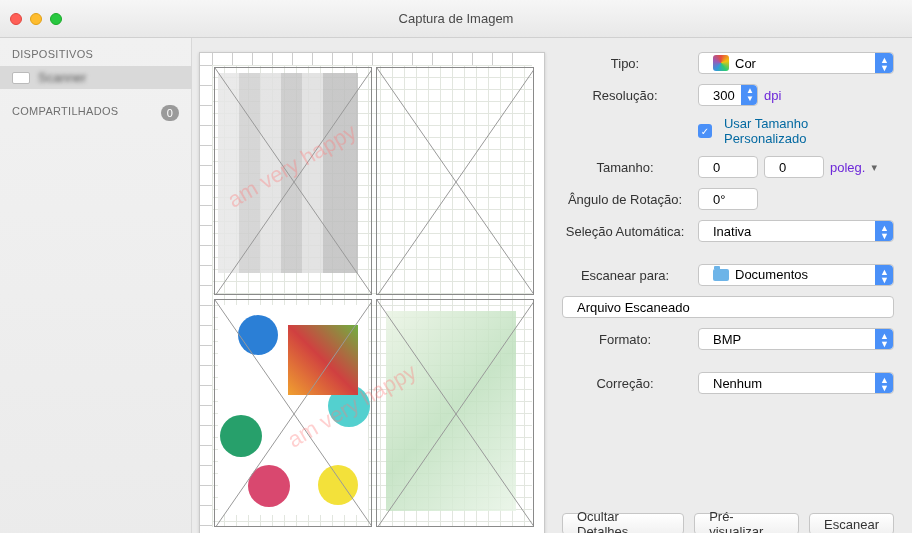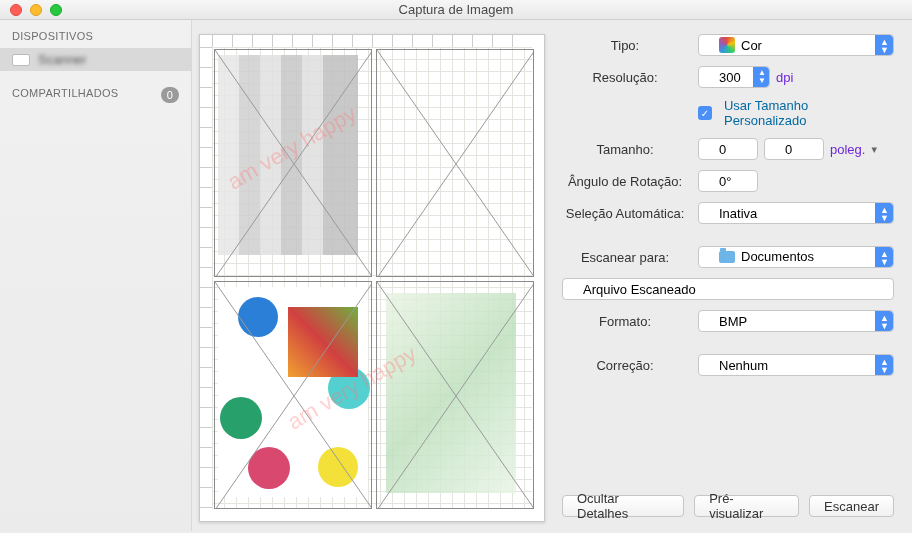--- a/index.html
+++ b/index.html
@@ -1,17 +1,17 @@
 <!DOCTYPE html>
 <html><head>
 <meta charset="utf-8">
 <style>
   * { box-sizing: border-box; margin: 0; padding: 0; font-family: -apple-system, "Helvetica Neue", Arial, sans-serif; }
   body { width: 912px; height: 533px; overflow: hidden; background: #ececec; }
-  .titlebar { height: 20px; display: flex; align-items: center; position: relative; background: linear-gradient(#f6f6f6,#e8e8e8); border-bottom: 1px solid #d0d0d0; }
+  .titlebar { height: 38px; display: flex; align-items: center; position: relative; background: linear-gradient(#f6f6f6,#e8e8e8); border-bottom: 1px solid #d0d0d0; }
   .traffic { display: flex; gap: 8px; padding-left: 10px; }
   .tl { width: 12px; height: 12px; border-radius: 50%; }
   .tl.red { background: #ff5f57; border: 0.5px solid #e14740; }
   .tl.yellow { background: #febc2e; border: 0.5px solid #e1a116; }
   .tl.green { background: #28c840; border: 0.5px solid #1aab29; }
   .titlebar-title { position: absolute; left: 0; right: 0; text-align: center; font-size: 13px; color: #4a4a4a; }
   .content { display: flex; height: 511px; }
   .sidebar { width: 192px; background: linear-gradient(#f1f1f1,#ebebeb); border-right: 1px solid #d8d8d8; padding-top: 6px; }
   .sb-header { font-size: 11px; font-weight: 400; color: #6f6f6f; padding: 4px 12px; letter-spacing: 0.3px; display: flex; align-items: flex-start; justify-content: space-between; }
   .sb-item { display: flex; align-items: center; gap: 8px; padding: 4px 12px; font-size: 13px; color: #3a3a3a; background: #d9d9d9; margin: 2px 0; }
@@ -36,26 +36,26 @@
   .thumb3 { position: absolute; top: 252px; left: 18px; width: 150px; height: 210px; background:#fff; }
   .circle { position: absolute; border-radius: 50%; }
   .thumb4 { position: absolute; top: 258px; left: 186px; width: 130px; height: 200px; background: linear-gradient(135deg, #e9f3e3, #bfe0be, #e8f4e6); opacity: .85; }
   .watermark { position: absolute; color: rgba(255,120,120,.35); font-size: 22px; transform: rotate(-30deg); pointer-events: none; }
 
   .panel { flex: 1; background: #ececec; padding: 14px 18px 14px 10px; display: flex; flex-direction: column; }
   .form { flex: 1; }
   .row { display: flex; align-items: center; margin-bottom: 10px; }
   .row label { width: 136px; text-align: center; padding-right: 10px; font-size: 13px; color: #333; }
   .ctrl { flex: 1; display: flex; align-items: center; gap: 6px; }
-  .select, .input, .stepper { height: 22px; background: #fff; border: 1px solid #c6c6c6; border-radius: 4px; font-size: 13px; padding: 0 20px; display: flex; align-items: center; }
+  .select, .input, .stepper { height: 22px; background: #fff; border: 1px solid #c6c6c6; border-radius: 4px; font-size: 13px; padding: 0 14px; display: flex; align-items: center; }
   .select { justify-content: space-between; width: 100%; position: relative; padding-right: 22px; }
   .select::after { content: ""; position: absolute; right: 0; top: 0; width: 18px; height: 100%; background: #4a90f8; border-radius: 0 4px 4px 0; }
   .select .chev { position: absolute; right: 4px; top: 3px; color: #fff; font-size: 9px; z-index: 2; line-height: 8px; text-align: center; }
   .select .icon { width: 16px; height: 16px; margin-right: 6px; display: inline-flex; align-items: center; justify-content: center; }
-  .stepper { width: 72px; justify-content: space-between; position: relative; padding-right: 18px; }
+  .stepper { width: 60px; justify-content: space-between; position: relative; padding-right: 18px; }
   .stepper::after { content: ""; position: absolute; right: 0; top: 0; width: 16px; height: 100%; background: #4a90f8; border-radius: 0 4px 4px 0; }
   .stepper .chev { position: absolute; right: 3px; top: 2px; color: #fff; font-size: 8px; z-index: 2; line-height: 8px; }
   .input { width: 100%; }
   .input.sm { width: 60px; }
   .unit { font-size: 13px; color: #6d28d9; }
   .checkbox { width: 14px; height: 14px; border-radius: 3px; background: #4a90f8; display: inline-flex; align-items: center; justify-content: center; color: #fff; font-size: 10px; margin-right: 6px; }
   .checklabel { font-size: 13px; color: #0369a1; }
   .footer { display: flex; justify-content: flex-end; gap: 10px; padding-top: 10px; margin-top: 28px; }
   .btn { height: 22px; padding: 0 14px; background: linear-gradient(#fff,#f1f1f1); border: 1px solid #c6c6c6; border-radius: 4px; font-size: 13px; color: #333; display: inline-flex; align-items: center; }
   .color-ico { width:16px; height:16px; background: conic-gradient(#e74c3c,#f1c40f,#2ecc71,#3498db,#9b59b6,#e74c3c); border-radius:3px; }

